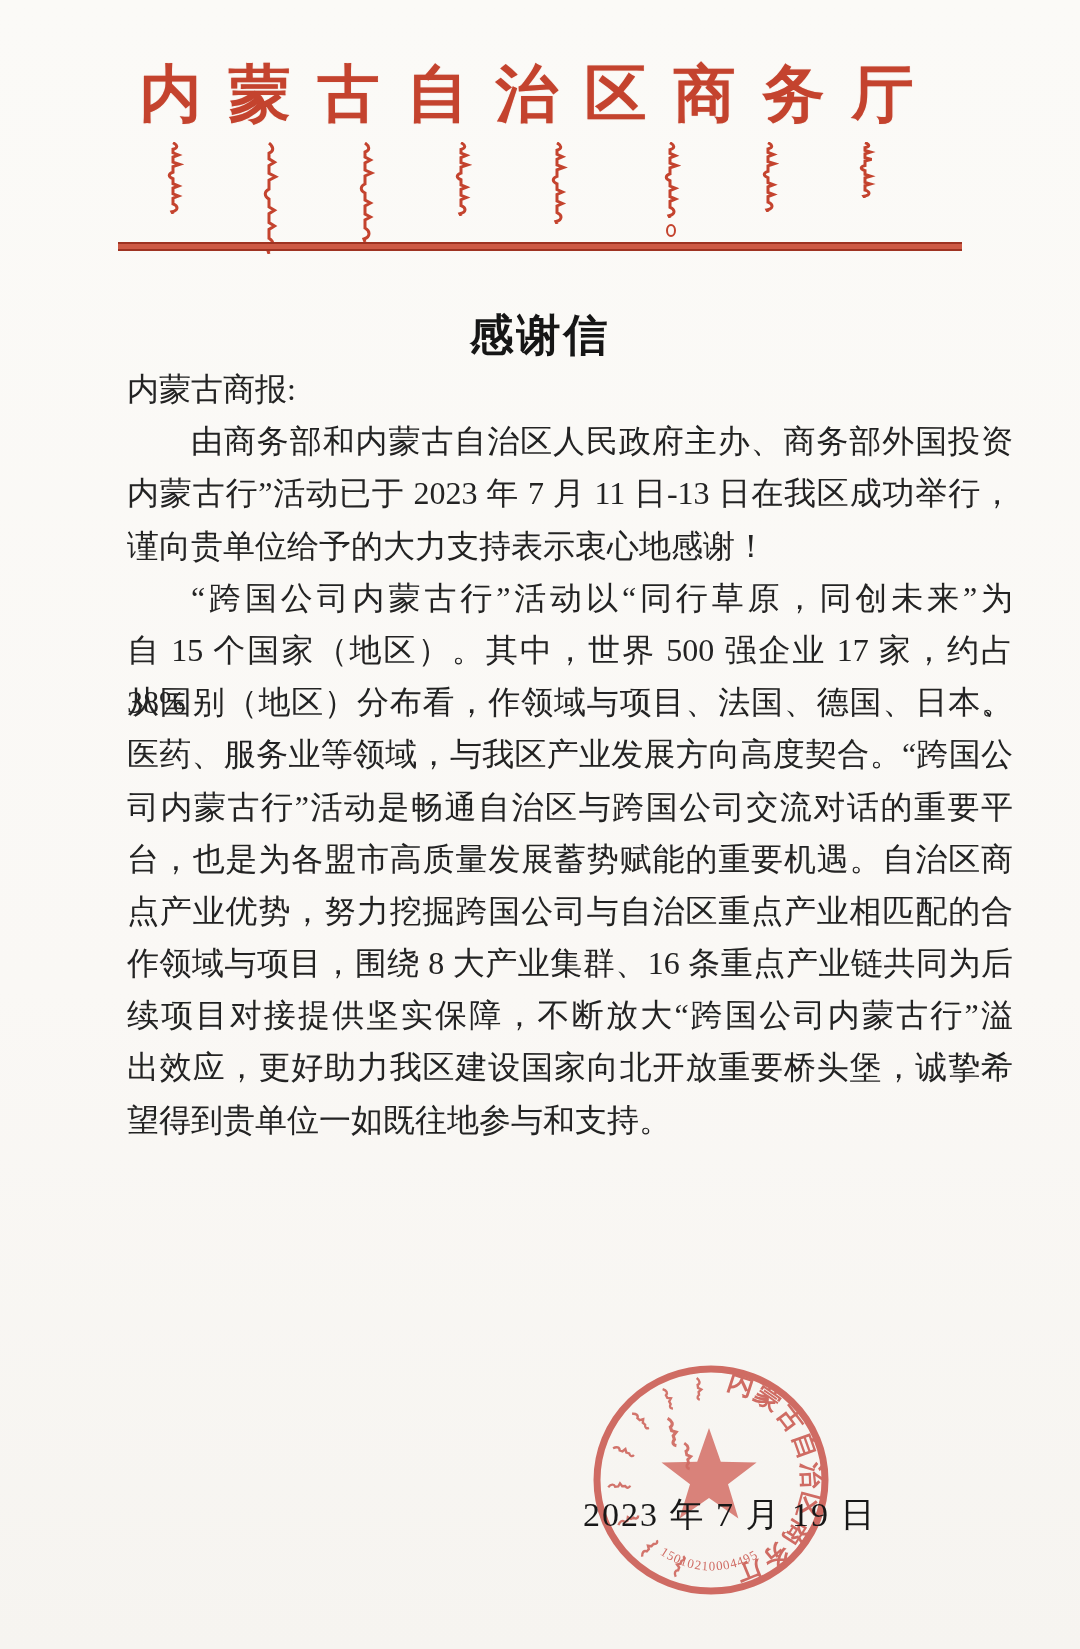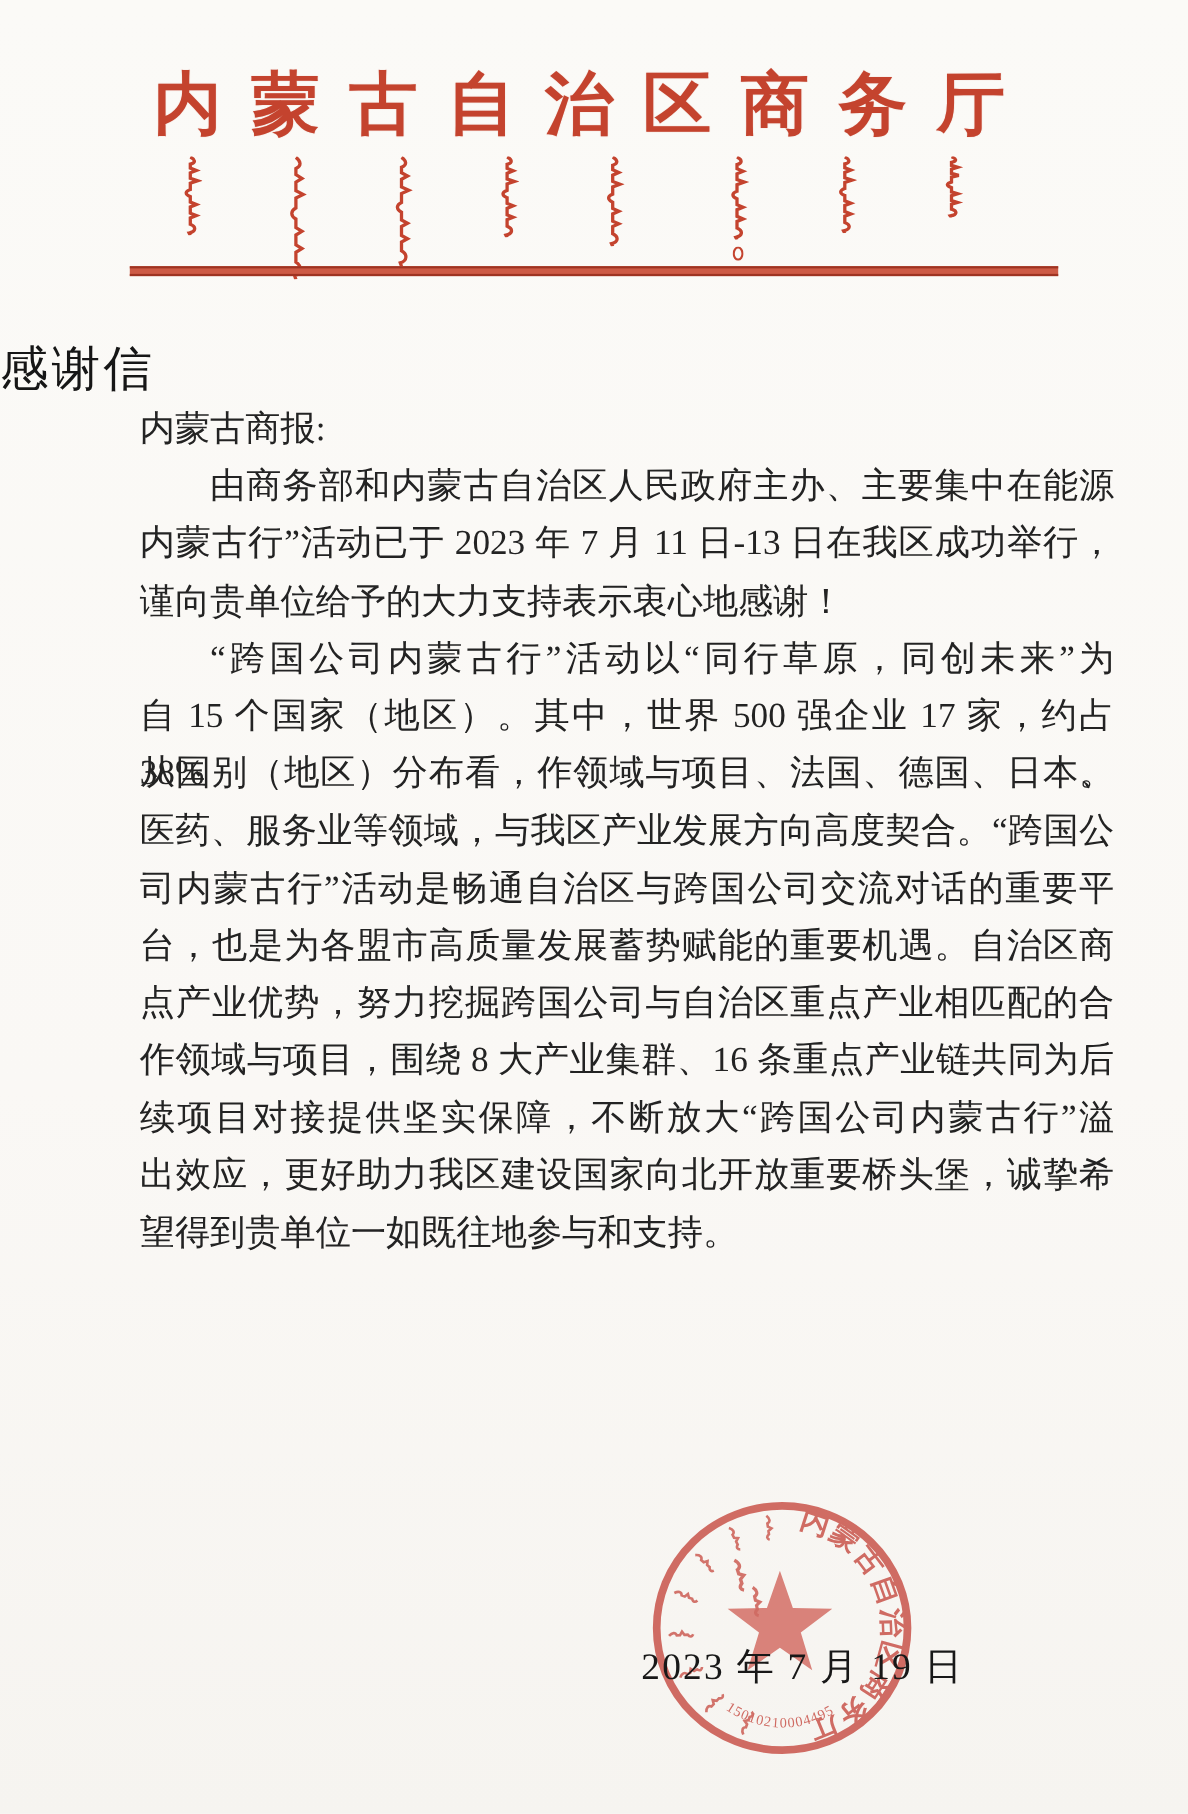--- a/index.html
+++ b/index.html
@@ -29,22 +29,22 @@
   .red-rule{
     position:absolute;left:118px;top:242px;width:844px;height:9px;
     background:#cd5a45;
     border-top:2.5px solid #9e3322;
     border-bottom:2.5px solid #9e3322;
     box-sizing:border-box;
   }
   
   .doc-title{
     position:absolute;left:0;top:306px;width:1080px;
-    text-align:left;
-    font-size:44px;font-weight:400;color:#161616;
+    text-align:center;
+    font-size:44px;font-weight:700;color:#161616;
     letter-spacing:3px;margin:0;
   }
   .body-block{
     position:absolute;left:127px;top:363px;width:886px;
     font-size:32px;color:#232323;
   }
   .line{
     height:52.2px;line-height:52.2px;
     text-align:justify;text-align-last:justify;
     text-justify:inter-character;
@@ -118,21 +118,21 @@
         </svg>
       </span>
   </div>
 
   <div class="red-rule"></div>
 
   <h1 class="doc-title">感谢信</h1>
 
   <div class="body-block">
     <div class="line plain">内蒙古商报:</div>
-    <div class="line indent">由商务部和内蒙古自治区人民政府主办、主要集中在能源</div>
+    <div class="line indent">由商务部和内蒙古自治区人民政府主办、商务部外国投资</div>
     <div class="line">内蒙古行”活动已于 2023 年 7 月 11 日-13 日在我区成功举行，</div>
     <div class="line plain">谨向贵单位给予的大力支持表示衷心地感谢！</div>
     <div class="line indent">“跨国公司内蒙古行”活动以“同行草原，同创未来”为</div>
     <div class="line">自 15 个国家（地区）。其中，世界 500 强企业 17 家，约占 38%。</div>
     <div class="line">从国别（地区）分布看，作领域与项目、法国、德国、日本、</div>
     <div class="line">医药、服务业等领域，与我区产业发展方向高度契合。“跨国公</div>
     <div class="line">司内蒙古行”活动是畅通自治区与跨国公司交流对话的重要平</div>
     <div class="line">台，也是为各盟市高质量发展蓄势赋能的重要机遇。自治区商</div>
     <div class="line">点产业优势，努力挖掘跨国公司与自治区重点产业相匹配的合</div>
     <div class="line">作领域与项目，围绕 8 大产业集群、16 条重点产业链共同为后</div>

